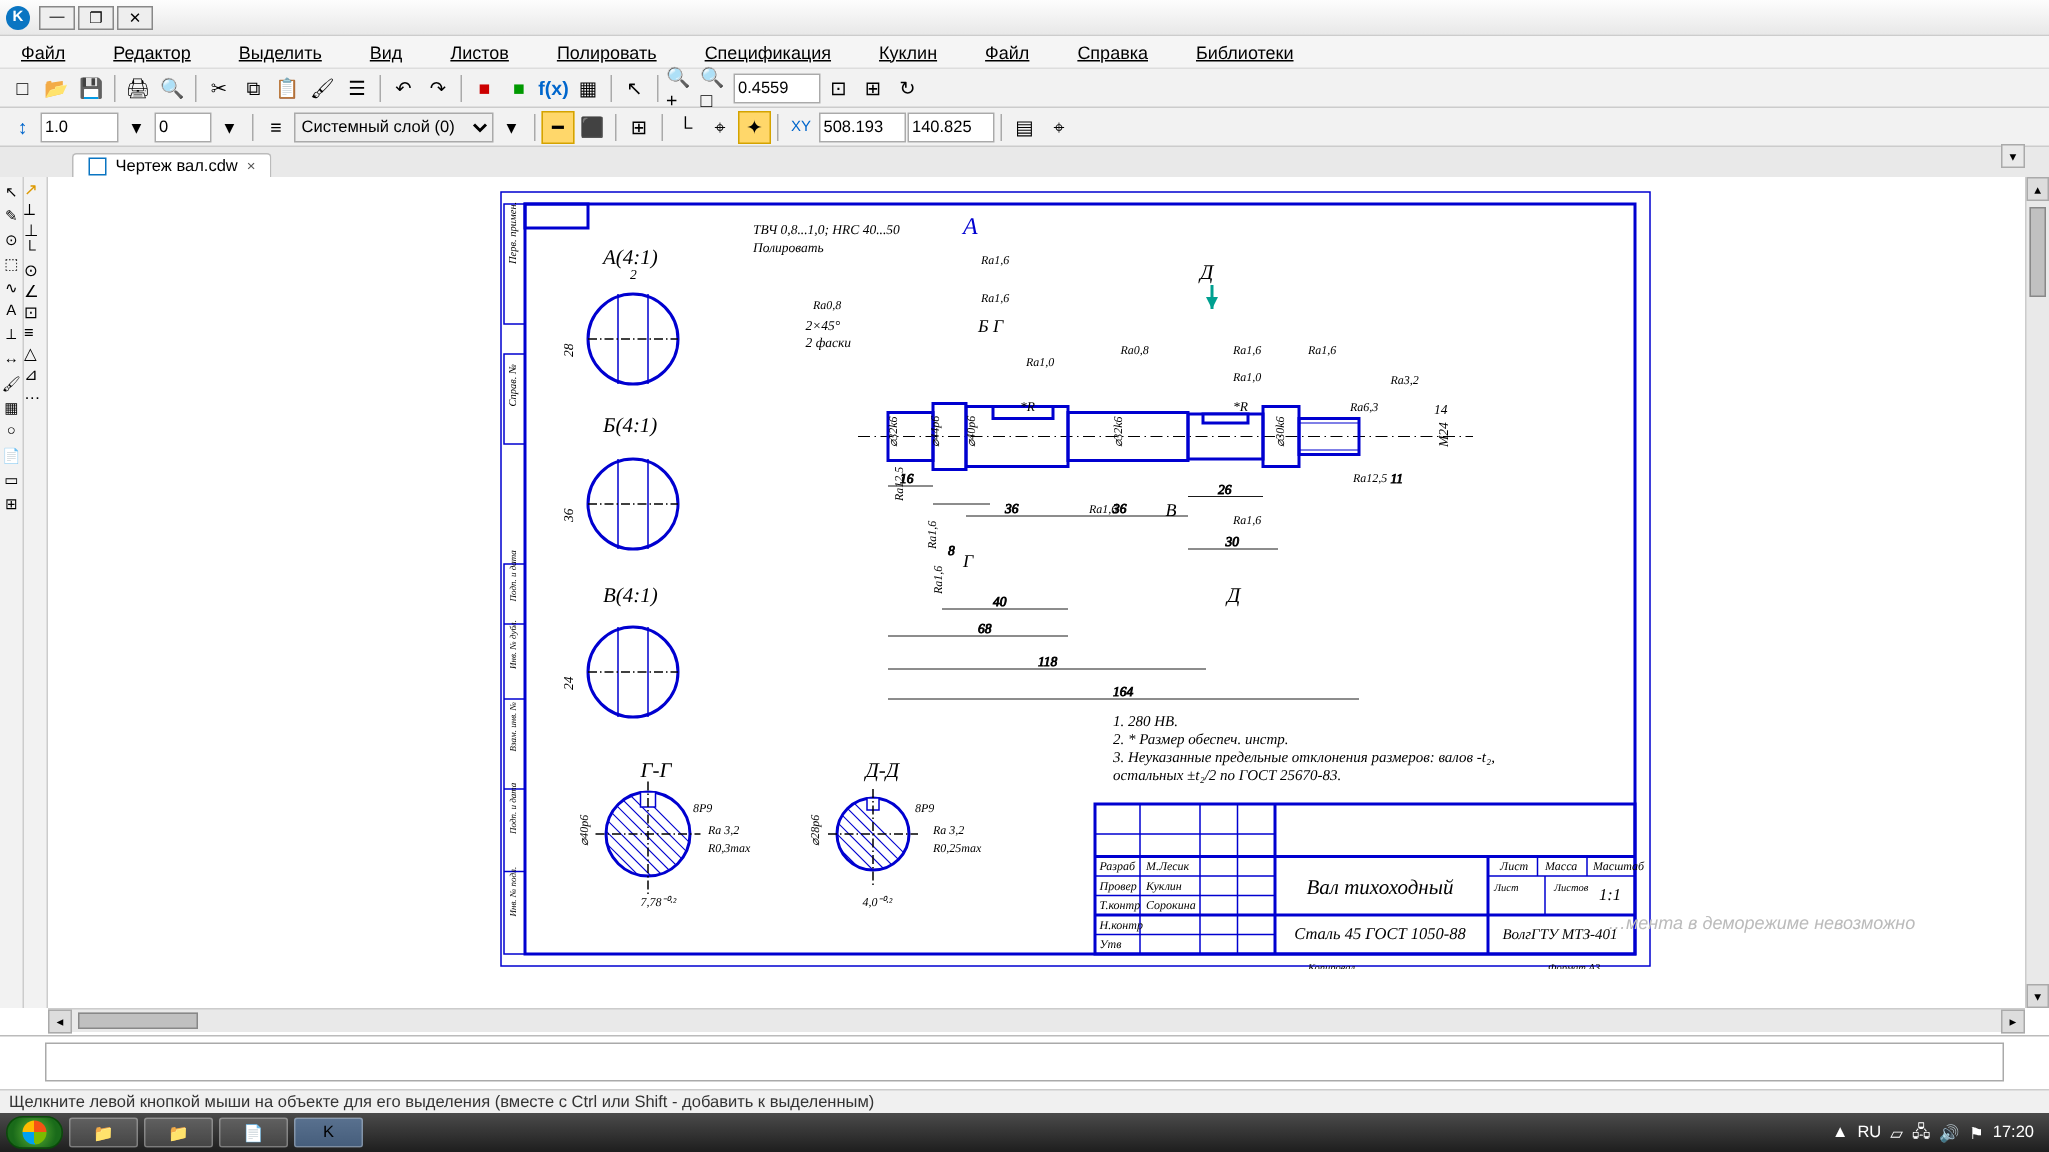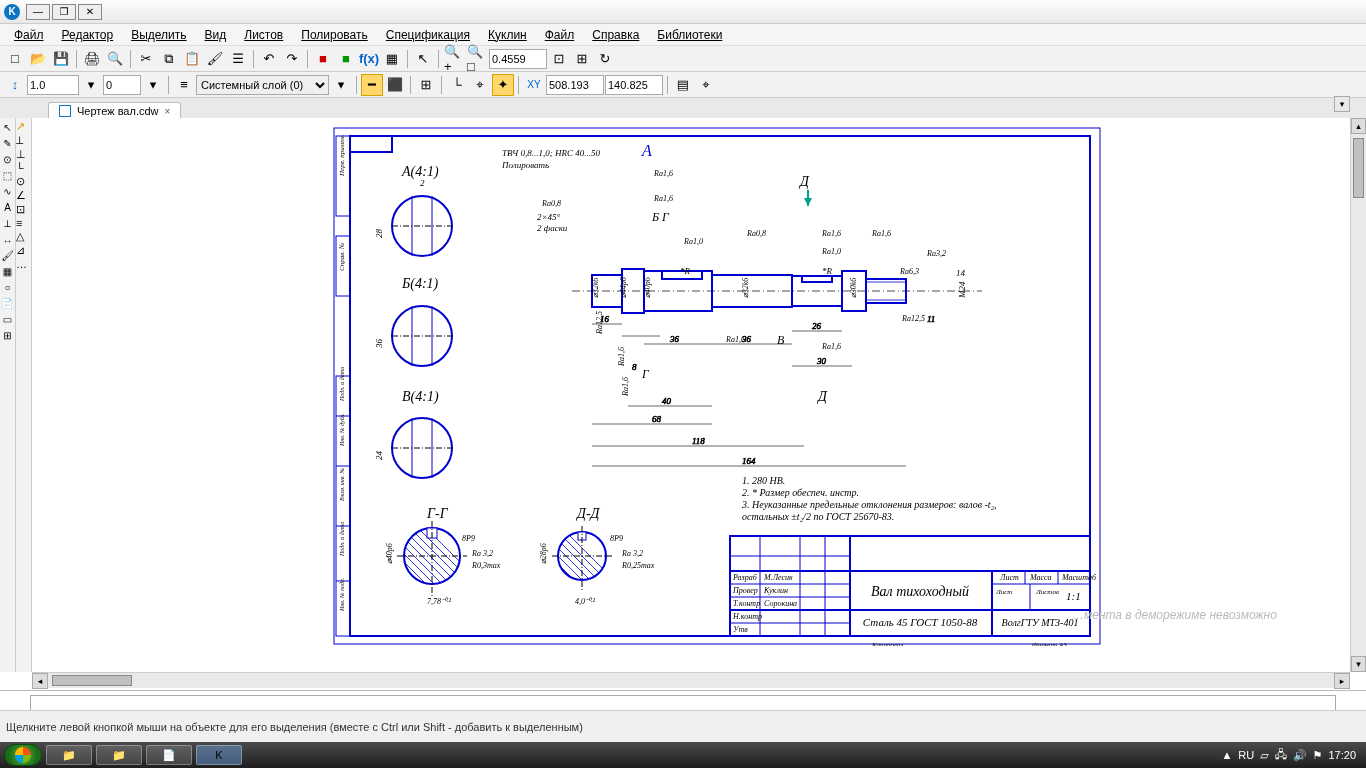--- a/index.html
+++ b/index.html
@@ -2,21 +2,21 @@
 <html><head>
 <meta charset="utf-8">
 <style>
 * { margin: 0; padding: 0; box-sizing: border-box; font-family: Tahoma, Arial, sans-serif; }
 body { width: 1366px; height: 768px; background: #fff; font-size: 11px; overflow: hidden; position: relative; }
 .titlebar { height: 24px; background: linear-gradient(to bottom, #fdfdfd, #e8e8e8); display: flex; align-items: center; padding: 0 4px; border-bottom: 1px solid #ccc; }
 .titlebar .app-icon { width: 16px; height: 16px; background: #0a75c2; border-radius: 50%; display: flex; align-items: center; justify-content: center; color: #fff; font-size: 10px; font-weight: bold; margin-right: 6px; }
 .titlebar .title-center { flex: 1; text-align: center; font-size: 12px; color: #333; }
 .titlebar .wnd-btns { display: flex; gap: 2px; }
 .titlebar .wnd-btn { width: 24px; height: 16px; border: 1px solid #888; background: #eee; display: flex; align-items: center; justify-content: center; font-size: 10px; cursor: pointer; }
-.menubar { height: 22px; background: #f5f5f5; display: flex; align-items: center; padding: 0 6px; gap: 2px; border-bottom: 1px solid #ddd; }
+.menubar { height: 22px; background: #f5f5f5; display: flex; align-items: center; padding: 0 6px; gap: 16px; border-bottom: 1px solid #ddd; }
 .menubar span { padding: 2px 8px; cursor: pointer; font-size: 12px; }
 .toolbar { height: 26px; background: #f2f2f2; border-bottom: 1px solid #ccc; display: flex; align-items: center; padding: 0 4px; gap: 1px; }
 .toolbar .sep { width: 1px; height: 18px; background: #aaa; margin: 0 3px; }
 .toolbar .btn { width: 22px; height: 22px; display: flex; align-items: center; justify-content: center; border: 1px solid transparent; cursor: pointer; font-size: 13px; }
 .toolbar input.num { width: 58px; height: 20px; font-size: 11px; padding: 0 2px; border: 1px solid #aaa; }
 .toolbar select { height: 20px; font-size: 11px; border: 1px solid #aaa; }
 .toolbar .btn.active { background: #ffe08a; border-color: #d4a300; }
 .doc-tabs { height: 22px; background: #e9e9e9; display: flex; align-items: flex-end; padding-left: 48px; border-bottom: 1px solid #bbb; }
 .doc-tab { background: #fff; border: 1px solid #bbb; border-bottom: none; padding: 2px 10px; font-size: 11px; display: flex; align-items: center; gap: 6px; border-radius: 3px 3px 0 0; }
 .doc-tab .doc-icon { width: 12px; height: 12px; background: #fff; border: 1px solid #0a75c2; position: relative; }
@@ -28,21 +28,21 @@
 .canvas-area { flex: 1; background: #fff; position: relative; overflow: hidden; }
 .drawing { position: absolute; left: 300px; top: 8px; width: 770px; height: 520px; }
 .right-scroll { width: 16px; background: #e9e9e9; border-left: 1px solid #ccc; position: relative; }
 .right-scroll .thumb { position: absolute; top: 20px; left: 2px; right: 2px; height: 60px; background: #c0c0c0; border: 1px solid #888; }
 .drop-trigger { position: absolute; top: 0; right: 0; width: 16px; height: 16px; background: #e9e9e9; border: 1px solid #aaa; display: flex; align-items: center; justify-content: center; font-size: 9px; }
 .scroll-btn { position: absolute; left: 0; right: 0; height: 16px; background: #ddd; border: 1px solid #aaa; display: flex; align-items: center; justify-content: center; font-size: 9px; }
 .bottom-scroll { position: absolute; left: 32px; right: 16px; bottom: 80px; height: 16px; background: #e9e9e9; border-top: 1px solid #ccc; }
 .bottom-scroll .thumb { position: absolute; left: 20px; top: 2px; bottom: 2px; width: 80px; background: #c0c0c0; border: 1px solid #888; }
 .cmd-area { position: absolute; left: 0; right: 0; bottom: 42px; height: 36px; background: #fff; border-top: 1px solid #bbb; padding: 4px 30px; }
 .cmd-area .box { width: 100%; height: 26px; border: 1px solid #aaa; background: #fff; }
-.statusbar { position: absolute; left: 0; right: 0; bottom: 26px; height: 32px; background: #f0f0f0; border-top: 1px solid #ccc; padding: 0 6px; font-size: 11px; color: #333; display: flex; align-items: center; }
+.statusbar { position: absolute; left: 0; right: 0; bottom: 26px; height: 16px; background: #f0f0f0; border-top: 1px solid #ccc; padding: 0 6px; font-size: 11px; color: #333; display: flex; align-items: center; }
 .taskbar { position: absolute; left: 0; right: 0; bottom: 0; height: 26px; background: linear-gradient(to bottom, #4b4b4b, #1e1e1e); display: flex; align-items: center; padding: 0 4px; }
 .taskbar .start { width: 38px; height: 22px; background: radial-gradient(circle, #5fb336 0%, #1a6b1a 70%); border-radius: 11px; border: 1px solid #0a4a0a; cursor: pointer; display:flex; align-items:center; justify-content:center; }
 .taskbar .start .orb { width:16px; height:16px; border-radius:50%; background: conic-gradient(#f65314 0 90deg, #7cbb00 90deg 180deg, #00a1f1 180deg 270deg, #ffbb00 270deg 360deg); }
 .taskbar .task-btn { width: 46px; height: 20px; margin-left: 4px; background: rgba(255,255,255,0.15); border: 1px solid rgba(255,255,255,0.3); border-radius: 2px; cursor: pointer; display:flex; align-items:center; justify-content:center; font-size:11px; }
 .taskbar .tray { margin-left: auto; display: flex; align-items: center; gap: 6px; color: #fff; font-size: 11px; padding-right: 6px; }
 .taskbar .tray span { cursor: pointer; }
 .demo-watermark { position: absolute; font-size: 12px; color: #bbb; font-style: italic; pointer-events:none; }
 
 svg text { font-family: "Times New Roman", serif; font-style: italic; }
 </style>

